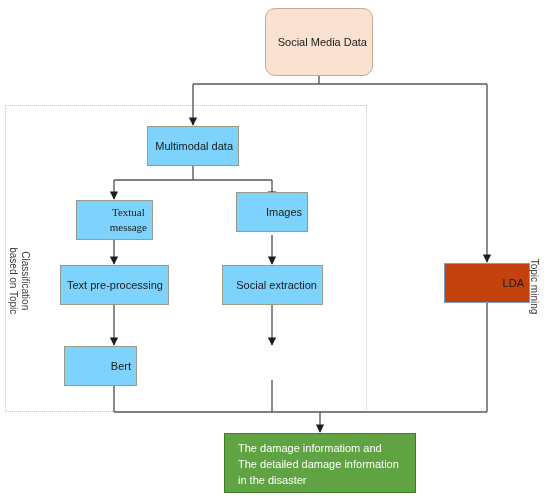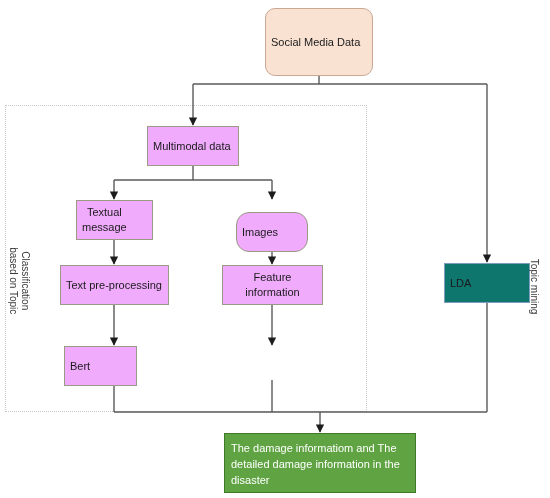--- a/index.html
+++ b/index.html
@@ -18,36 +18,36 @@
     position:absolute;
     left:0;top:0;
     width:550px;height:498px;
     pointer-events:none;
   }
   .node{
     position:absolute;
     box-sizing:border-box;
     display:flex;
     align-items:center;
-    justify-content:flex-start;
+    justify-content:flex-end;
     text-align:center;
     font-size:11px;
     color:#1a1a1a;
     line-height:1.35;
     padding:19px 5px;
     border:1px solid #8a8a8a;
   }
   .node.rounded{border-radius:10px;}
   .node.peach{background:#f9e2d2;border-color:#caa894;}
-  .node.cream{background:#f0abfc;border-color:#9a9a86;}
-  .node.blue{background:#0f766e;border-color:#7e9cbb;}
+  .node.cream{background:#7dd3fc;border-color:#9a9a86;}
+  .node.blue{background:#c2410c;border-color:#7e9cbb;}
   .node.green{
     background:#5fa342;border-color:#3f7a28;color:#ffffff;
     justify-content:flex-start;text-align:left;
-    font-size:11px;padding:7px 6px;line-height:1.45;
+    font-size:11px;padding:7px 13px;line-height:1.45;
     align-items:flex-start;
   }
   .dotted-group{
     position:absolute;
     box-sizing:border-box;
     border:1px dotted #c8c8c8;
     background:transparent;
   }
   .vlabel{
     position:absolute;
@@ -104,35 +104,35 @@
   </svg>
 
   <div class="node rounded peach" style="left:265px;top:8px;width:108px;height:68px;">
     <span>Social Media Data</span>
   </div>
 
   <div class="node cream" style="left:147px;top:126px;width:92px;height:33px;">
     <span>Multimodal data</span>
   </div>
 
-  <div class="node cream" style="left:76px;top:200px;width:77px;height:35px;white-space:pre-line;">
+  <div class="node cream" style="left:76px;top:200px;width:77px;height:35px;white-space:pre-line;font-family:Liberation Serif, serif;">
     <span style="white-space:pre-line;">Textual
 message</span>
   </div>
 
-  <div class="node cream" style="left:236px;top:212px;width:72px;height:35px;border-radius:13px;">
+  <div class="node cream" style="left:236px;top:192px;width:72px;height:35px;">
     <span>Images</span>
   </div>
 
   <div class="node cream" style="left:60px;top:265px;width:109px;height:33px;">
     <span>Text pre-processing</span>
   </div>
 
   <div class="node cream" style="left:222px;top:265px;width:101px;height:33px;">
-    <span>Feature information</span>
+    <span>Social extraction</span>
   </div>
 
   <div class="node cream" style="left:64px;top:346px;width:73px;height:34px;">
     <span>Bert</span>
   </div>
 
 
   <div class="node blue" style="left:444px;top:263px;width:86px;height:33px;">
     <span>LDA</span>
   </div>

